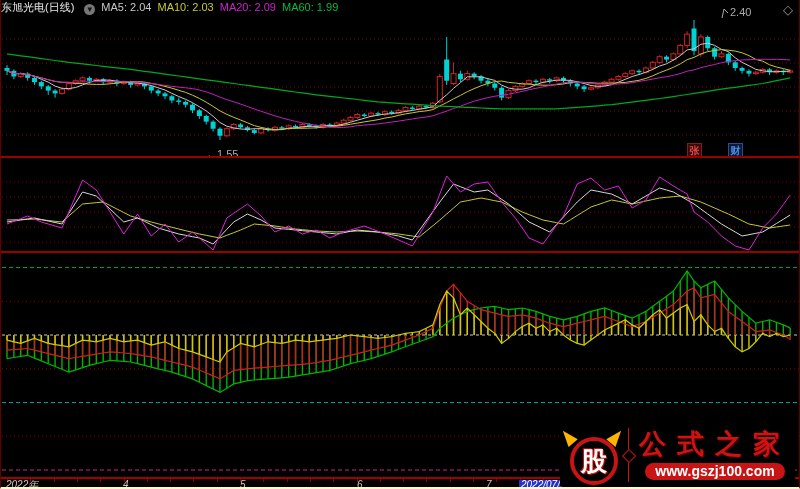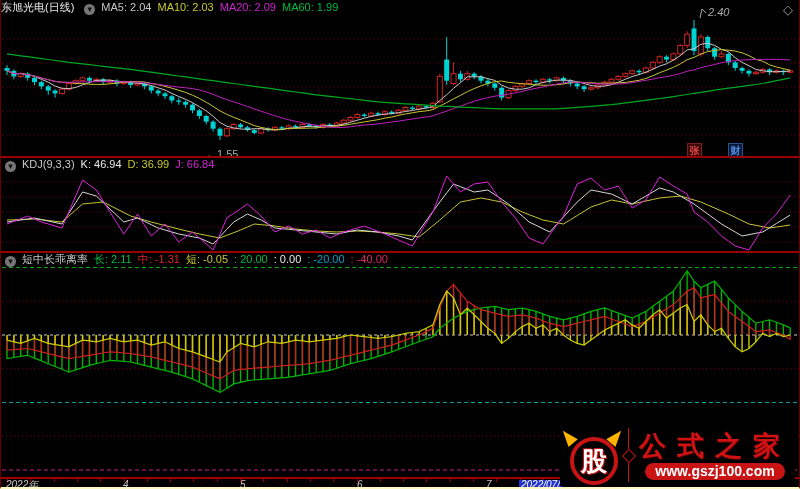--- a/index.html
+++ b/index.html
@@ -29,21 +29,21 @@
   .bull .head{position:absolute;left:6px;top:10px;width:40px;height:40px;border:4px solid #c81414;border-radius:50%;
               color:#fff;font-size:26px;font-weight:bold;line-height:40px;text-align:center;
               text-shadow:0 0 2px #c81414,1px 1px 0 #c81414,-1px -1px 0 #c81414;}
   .horn{position:absolute;width:0;height:0;border-style:solid;}
   .horn.l{left:-2px;top:2px;border-width:0 6px 16px 6px;border-color:transparent transparent #ffb400 transparent;transform:rotate(-40deg);}
   .horn.r{right:-2px;top:2px;border-width:0 6px 16px 6px;border-color:transparent transparent #ffb400 transparent;transform:rotate(40deg);}
   .ldiv{position:relative;width:9px;height:54px;margin-right:6px;}
   .ldiv .vline{position:absolute;left:4px;top:0;bottom:0;width:1px;background:#c81414;}
   .ldiv .dia{position:absolute;left:0;top:23px;width:8px;height:8px;background:#000;border:1px solid #c81414;transform:rotate(45deg);}
   .ltxt{display:flex;flex-direction:column;align-items:center;}
-  .lname{color:#d01212;font-family:Liberation Sans, sans-serif;font-weight:bold;font-size:27px;
+  .lname{color:#d01212;font-family:Liberation Mono, monospace;font-weight:bold;font-size:27px;
          letter-spacing:11px;line-height:30px;text-shadow:1px 1px 0 #500;}
   .lurl{background:#c81414;color:#fff;font-weight:bold;font-size:14px;line-height:17px;
         padding:0 10px;border-radius:10px;margin-top:2px;}
 </style>
 </head>
 <body>
 
 <div id="screen">
 
   <div class="hdr" style="top:1px;">
@@ -285,50 +285,44 @@
       <rect x="772.94" y="53.82479999999998" width="5" height="1.411800000000035" fill="#000" stroke="#d02424" stroke-width="1"></rect>
       <line x1="782.3100000000001" y1="52.41300000000002" x2="782.3100000000001" y2="58.06020000000002" stroke="#00d2d2" stroke-width="1"></line>
       <rect x="779.8100000000001" y="53.82479999999998" width="5" height="1.411800000000035" fill="#00d2d2" stroke="none" stroke-width="1"></rect>
       <line x1="789.1800000000001" y1="52.41300000000002" x2="789.1800000000001" y2="56.64839999999999" stroke="#d02424" stroke-width="1"></line>
       <rect x="786.6800000000001" y="53.82479999999998" width="5" height="1.411800000000035" fill="#000" stroke="#d02424" stroke-width="1"></rect>
       <polyline points="6,53.8 12.870000000000001,56.6 19.740000000000002,56.6 26.61,57.7 33.480000000000004,59.2 40.35,62.3 47.22,65.1 54.09,69.1 60.96,71.3 67.83,71.6 74.7,70.5 81.57000000000001,67.9 88.44,65.4 95.31,63.4 102.18,63.1 109.05,63.1 115.92,64.3 122.79,64.6 129.66,65.7 136.53,66.0 143.4,67.1 150.27,68.5 157.14000000000001,70.8 164.01,73.0 170.88,76.4 177.75,79.5 184.62,82.3 191.49,85.7 198.36,89.7 205.23,93.9 212.1,99.3 218.97,105.5 225.84,109.2 232.71,110.9 239.58,112.0 246.45000000000002,112.3 253.32,111.7 260.19,111.7 267.06,112.8 273.93,112.8 280.8,112.6 287.67,111.1 294.54,110.9 301.41,109.7 308.28000000000003,109.4 315.15,109.2 322.02,108.9 328.89,108.6 335.76,108.3 342.63,107.2 349.5,105.2 356.37,103.2 363.24,101.3 370.11,99.3 376.98,98.2 383.85,97.0 390.72,96.7 397.59000000000003,95.6 404.46,94.5 411.33,93.4 418.2,92.2 425.07,91.1 431.94,89.7 438.81,83.5 445.68,77.8 452.55,71.3 459.42,65.7 466.29,59.8 473.16,59.8 480.03000000000003,59.8 486.90000000000003,61.7 493.77,63.4 500.64,68.2 507.51,71.0 514.38,72.2 521.25,72.2 528.12,70.8 534.99,67.7 541.86,65.4 548.73,64.3 555.6,63.1 562.47,63.1 569.34,63.4 576.21,64.8 583.08,66.5 589.95,68.5 596.82,69.4 603.69,69.1 610.5600000000001,67.7 617.4300000000001,65.1 624.3,62.3 631.17,59.5 638.04,57.5 644.91,55.2 651.78,52.4 658.65,49.0 665.52,46.8 672.39,43.1 679.26,38.6 686.13,32.9 693,31.8 699.87,27.3 706.74,26.2 713.61,28.4 720.48,32.4 727.35,34.6 734.22,40.8 741.09,45.4 747.96,48.7 754.83,52.4 761.7,53.8 768.57,54.7 775.44,54.7 782.3100000000001,54.4 789.1800000000001,54.1" fill="none" stroke="#c8c8c8" stroke-width="1"></polyline>
       <polyline points="6,53.8 12.870000000000001,56.6 19.740000000000002,56.6 26.61,57.7 33.480000000000004,59.2 40.35,60.9 47.22,62.7 54.09,64.4 60.96,65.3 67.83,65.4 74.7,66.4 81.57000000000001,66.5 88.44,67.2 95.31,67.4 102.18,67.4 109.05,66.8 115.92,66.1 122.79,65.0 129.66,64.6 136.53,64.6 143.4,65.1 150.27,66.4 157.14000000000001,67.7 164.01,69.4 170.88,71.2 177.75,73.3 184.62,75.4 191.49,78.2 198.36,81.4 205.23,85.2 212.1,89.4 218.97,93.9 225.84,97.4 232.71,100.3 239.58,103.0 246.45000000000002,105.8 253.32,108.6 260.19,110.4 267.06,111.8 273.93,112.4 280.8,112.4 287.67,111.4 294.54,111.3 301.41,111.3 308.28000000000003,111.1 315.15,110.9 322.02,110.0 328.89,109.7 335.76,109.0 342.63,108.3 349.5,107.2 356.37,106.1 363.24,104.9 370.11,103.8 376.98,102.7 383.85,101.1 390.72,100.0 397.59000000000003,98.4 404.46,96.9 411.33,95.8 418.2,94.6 425.07,93.9 431.94,92.6 438.81,89.0 445.68,85.6 452.55,81.8 459.42,78.4 466.29,74.7 473.16,71.6 480.03000000000003,68.8 486.90000000000003,66.5 493.77,64.6 500.64,64.0 507.51,65.4 514.38,66.0 521.25,67.0 528.12,67.1 534.99,67.9 541.86,68.2 548.73,68.2 555.6,67.7 562.47,67.0 569.34,65.5 576.21,65.1 583.08,65.4 589.95,65.8 596.82,66.2 603.69,66.2 610.5600000000001,66.2 617.4300000000001,65.8 624.3,65.4 631.17,64.4 638.04,63.3 644.91,61.4 651.78,58.8 658.65,55.7 665.52,53.1 672.39,50.3 679.26,46.9 686.13,42.7 693,40.4 699.87,37.0 706.74,34.6 713.61,33.5 720.48,32.6 727.35,33.2 734.22,34.1 741.09,35.8 747.96,38.6 754.83,42.4 761.7,44.2 768.57,47.8 775.44,50.0 782.3100000000001,51.6 789.1800000000001,53.3" fill="none" stroke="#c8c832" stroke-width="1"></polyline>
       <polyline points="6,53.8 12.870000000000001,56.6 19.740000000000002,56.6 26.61,57.7 33.480000000000004,59.2 40.35,60.9 47.22,62.7 54.09,64.4 60.96,65.3 67.83,65.4 74.7,65.2 81.57000000000001,64.9 88.44,64.8 95.31,64.6 102.18,64.6 109.05,64.6 115.92,64.7 122.79,64.7 129.66,64.9 136.53,65.0 143.4,65.8 150.27,66.5 157.14000000000001,67.4 164.01,68.4 170.88,69.3 177.75,70.1 184.62,70.8 191.49,71.6 198.36,73.0 205.23,74.9 212.1,77.3 218.97,80.2 225.84,82.6 232.71,84.8 239.58,87.1 246.45000000000002,89.5 253.32,92.0 260.19,94.3 267.06,96.6 273.93,98.8 280.8,100.9 287.67,102.7 294.54,104.4 301.41,105.8 308.28000000000003,107.0 315.15,108.3 322.02,109.3 328.89,110.1 335.76,110.4 342.63,110.4 349.5,109.8 356.37,108.7 363.24,108.1 370.11,107.5 376.98,106.9 383.85,106.0 390.72,105.0 397.59000000000003,104.1 404.46,103.0 411.33,102.0 418.2,100.9 425.07,100.0 431.94,98.8 438.81,96.4 445.68,94.1 452.55,91.4 459.42,89.2 466.29,86.6 473.16,84.2 480.03000000000003,82.3 486.90000000000003,80.6 493.77,79.2 500.64,78.3 507.51,77.2 514.38,75.8 521.25,74.4 528.12,72.7 534.99,71.3 541.86,69.9 548.73,68.5 555.6,67.1 562.47,65.8 569.34,64.8 576.21,65.3 583.08,65.7 589.95,66.4 596.82,66.7 603.69,67.1 610.5600000000001,67.2 617.4300000000001,67.0 624.3,66.5 631.17,65.7 638.04,64.4 644.91,63.3 651.78,62.1 658.65,60.7 665.52,59.7 672.39,58.3 679.26,56.6 686.13,54.2 693,52.9 699.87,50.7 706.74,49.0 713.61,47.5 720.48,45.7 727.35,44.4 734.22,43.6 741.09,43.0 747.96,42.7 754.83,42.5 761.7,42.3 768.57,42.4 775.44,42.3 782.3100000000001,42.5 789.1800000000001,43.0" fill="none" stroke="#c020c0" stroke-width="1"></polyline>
       <polyline points="6,36.9 12.870000000000001,37.8 19.740000000000002,38.8 26.61,39.7 33.480000000000004,40.6 40.35,41.6 47.22,42.5 54.09,43.5 60.96,44.4 67.83,45.4 74.7,46.1 81.57000000000001,46.9 88.44,47.7 95.31,48.5 102.18,49.3 109.05,50.1 115.92,50.8 122.79,51.6 129.66,52.4 136.53,53.4 143.4,54.3 150.27,55.2 157.14000000000001,56.2 164.01,57.1 170.88,58.1 177.75,59.0 184.62,59.9 191.49,60.9 198.36,61.8 205.23,62.8 212.1,63.7 218.97,64.6 225.84,65.6 232.71,66.5 239.58,67.5 246.45000000000002,68.4 253.32,69.4 260.19,70.3 267.06,71.2 273.93,72.2 280.8,73.1 287.67,74.1 294.54,75.0 301.41,75.9 308.28000000000003,76.9 315.15,77.8 322.02,78.6 328.89,79.4 335.76,80.2 342.63,81.0 349.5,81.7 356.37,82.5 363.24,83.3 370.11,84.1 376.98,84.9 383.85,85.4 390.72,85.8 397.59000000000003,86.3 404.46,86.8 411.33,87.2 418.2,87.7 425.07,88.2 431.94,88.6 438.81,89.1 445.68,89.4 452.55,89.7 459.42,90.1 466.29,90.4 473.16,90.7 480.03000000000003,91.0 486.90000000000003,91.3 493.77,91.6 500.64,91.9 507.51,91.9 514.38,91.9 521.25,91.9 528.12,91.9 534.99,91.9 541.86,91.9 548.73,91.9 555.6,91.9 562.47,91.4 569.34,90.9 576.21,90.4 583.08,89.8 589.95,89.3 596.82,88.8 603.69,88.2 610.5600000000001,87.7 617.4300000000001,86.8 624.3,85.9 631.17,85.1 638.04,84.2 644.91,83.3 651.78,82.4 658.65,81.5 665.52,80.6 672.39,79.6 679.26,78.5 686.13,77.5 693,76.4 699.87,75.4 706.74,74.3 713.61,73.2 720.48,72.2 727.35,71.2 734.22,70.3 741.09,69.4 747.96,68.4 754.83,67.5 761.7,66.5 768.57,65.1 775.44,63.7 782.3100000000001,62.3 789.1800000000001,60.9" fill="none" stroke="#00a81e" stroke-width="1.2"></polyline>
     </svg>
-  <div class="ann" style="left:698px;top:7px;font-style:italic;">
+  <div class="ann" style="left:720px;top:7px;">
     <svg width="9" height="11" style="position:static;vertical-align:-2px">
         <polyline points="1,11 3,2 7,6" fill="none" stroke="#aaa" stroke-width="1"></polyline>
       </svg><span>2.40</span>
   </div>
   <div class="ann" style="left:205px;top:149px;">←1.55</div>
   <span class="badge zhang">张</span>
   <span class="badge cai">财</span>
 
   <div class="sep" style="top:156px"></div>
 
-  <div class="hdr" style="top:158px;">
-    <span class="collapse">▾</span><span class="t-gray">KDJ(9,3,3)</span><span class="t-white">K: 46.94</span><span class="t-yel">D: 36.99</span><span class="t-mag">J: 66.84</span>
-  </div>
   <svg id="p2" style="top:172px" width="800" height="79">
       <line x1="1" y1="10" x2="799" y2="10" stroke="#7a0000" stroke-width="1" stroke-dasharray="1 3"></line>
       <line x1="1" y1="25" x2="799" y2="25" stroke="#7a0000" stroke-width="1" stroke-dasharray="1 3"></line>
       <line x1="1" y1="40" x2="799" y2="40" stroke="#7a0000" stroke-width="1" stroke-dasharray="1 3"></line>
       <line x1="1" y1="55" x2="799" y2="55" stroke="#7a0000" stroke-width="1" stroke-dasharray="1 3"></line>
       <line x1="1" y1="70" x2="799" y2="70" stroke="#7a0000" stroke-width="1" stroke-dasharray="1 3"></line>
       <polyline points="6,48.0 12.870000000000001,47.8 19.740000000000002,47.5 26.61,47.3 33.480000000000004,47.0 40.35,47.8 47.22,48.5 54.09,49.3 60.96,50.0 67.83,44.0 74.7,38.0 81.57000000000001,32.0 88.44,31.3 95.31,30.7 102.18,30.0 109.05,33.5 115.92,37.0 122.79,40.5 129.66,44.0 136.53,46.0 143.4,48.0 150.27,50.0 157.14000000000001,51.8 164.01,53.5 170.88,55.3 177.75,57.0 184.62,58.7 191.49,60.3 198.36,62.0 205.23,63.3 212.1,64.7 218.97,66.0 225.84,63.3 232.71,60.7 239.58,58.0 246.45000000000002,55.0 253.32,52.0 260.19,52.7 267.06,53.3 273.93,54.0 280.8,55.0 287.67,56.0 294.54,57.0 301.41,57.7 308.28000000000003,58.3 315.15,59.0 322.02,59.3 328.89,59.7 335.76,60.0 342.63,59.7 349.5,59.3 356.37,59.0 363.24,59.3 370.11,59.7 376.98,60.0 383.85,60.7 390.72,61.3 397.59000000000003,62.0 404.46,63.0 411.33,64.0 418.2,65.0 425.07,59.3 431.94,53.7 438.81,48.0 445.68,42.0 452.55,36.0 459.42,30.0 466.29,28.7 473.16,27.3 480.03000000000003,26.0 486.90000000000003,27.3 493.77,28.7 500.64,30.0 507.51,33.3 514.38,36.7 521.25,40.0 528.12,42.7 534.99,45.3 541.86,48.0 548.73,49.3 555.6,50.7 562.47,52.0 569.34,47.8 576.21,43.5 583.08,39.3 589.95,35.0 596.82,32.7 603.69,30.3 610.5600000000001,28.0 617.4300000000001,29.3 624.3,30.7 631.17,32.0 638.04,30.5 644.91,29.0 651.78,27.5 658.65,26.0 665.52,25.3 672.39,24.7 679.26,24.0 686.13,26.0 693,28.0 699.87,30.0 706.74,33.0 713.61,36.0 720.48,39.0 727.35,42.0 734.22,45.3 741.09,48.7 747.96,52.0 754.83,53.3 761.7,54.7 768.57,56.0 775.44,55.0 782.3100000000001,54.0 789.1800000000001,53.0" fill="none" stroke="#c8c832" stroke-width="1"></polyline>
       <polyline points="6,50.0 12.870000000000001,49.0 19.740000000000002,48.0 26.61,47.0 33.480000000000004,46.0 40.35,47.5 47.22,49.0 54.09,50.5 60.96,52.0 67.83,41.3 74.7,30.7 81.57000000000001,20.0 88.44,22.0 95.31,24.0 102.18,30.5 109.05,37.0 115.92,43.5 122.79,50.0 129.66,48.0 136.53,46.0 143.4,49.3 150.27,52.7 157.14000000000001,56.0 164.01,58.0 170.88,60.0 177.75,62.0 184.62,63.3 191.49,64.7 198.36,66.0 205.23,69.0 212.1,72.0 218.97,64.7 225.84,57.3 232.71,50.0 239.58,46.0 246.45000000000002,42.0 253.32,45.0 260.19,48.0 267.06,52.0 273.93,56.0 280.8,56.7 287.67,57.3 294.54,58.0 301.41,58.7 308.28000000000003,59.3 315.15,60.0 322.02,60.7 328.89,61.3 335.76,62.0 342.63,60.7 349.5,59.3 356.37,58.0 363.24,58.7 370.11,59.3 376.98,60.0 383.85,61.3 390.72,62.7 397.59000000000003,64.0 404.46,66.0 411.33,68.0 418.2,58.5 425.07,49.0 431.94,39.5 438.81,30.0 445.68,21.0 452.55,12.0 459.42,14.7 466.29,17.3 473.16,20.0 480.03000000000003,19.0 486.90000000000003,18.0 493.77,22.7 500.64,27.3 507.51,32.0 514.38,38.0 521.25,44.0 528.12,50.0 534.99,53.3 541.86,56.7 548.73,60.0 555.6,52.5 562.47,45.0 569.34,37.5 576.21,30.0 583.08,24.0 589.95,18.0 596.82,19.3 603.69,20.7 610.5600000000001,22.0 617.4300000000001,25.3 624.3,28.7 631.17,32.0 638.04,28.0 644.91,24.0 651.78,20.0 658.65,16.0 665.52,18.0 672.39,20.0 679.26,24.0 686.13,28.0 693,32.0 699.87,37.0 706.74,42.0 713.61,47.0 720.48,52.0 727.35,56.0 734.22,60.0 741.09,64.0 747.96,62.7 754.83,61.3 761.7,60.0 768.57,55.8 775.44,51.5 782.3100000000001,47.3 789.1800000000001,43.0" fill="none" stroke="#d8d8d8" stroke-width="1"></polyline>
       <polyline points="6,52.0 12.870000000000001,49.3 19.740000000000002,46.7 26.61,44.0 33.480000000000004,47.0 40.35,50.0 47.22,52.0 54.09,54.0 60.96,56.0 67.83,40.0 74.7,24.0 81.57000000000001,8.0 88.44,13.0 95.31,18.0 102.18,29.0 109.05,40.0 115.92,51.0 122.79,62.0 129.66,52.0 136.53,42.0 143.4,53.0 150.27,64.0 157.14000000000001,58.0 164.01,52.0 170.88,61.0 177.75,70.0 184.62,65.0 191.49,60.0 198.36,66.0 205.23,72.0 212.1,78.0 218.97,62.0 225.84,46.0 232.71,41.3 239.58,36.7 246.45000000000002,32.0 253.32,38.0 260.19,44.0 267.06,52.0 273.93,60.0 280.8,57.0 287.67,54.0 294.54,58.0 301.41,62.0 308.28000000000003,60.0 315.15,58.0 322.02,62.0 328.89,66.0 335.76,63.0 342.63,60.0 349.5,58.0 356.37,56.0 363.24,54.0 370.11,56.7 376.98,59.3 383.85,62.0 390.72,65.0 397.59000000000003,68.0 404.46,71.0 411.33,74.0 418.2,62.7 425.07,51.3 431.94,40.0 438.81,22.0 445.68,4.0 452.55,12.0 459.42,20.0 466.29,16.0 473.16,12.0 480.03000000000003,11.0 486.90000000000003,10.0 493.77,20.0 500.64,30.0 507.51,38.0 514.38,46.0 521.25,56.0 528.12,66.0 534.99,69.0 541.86,72.0 548.73,62.7 555.6,53.3 562.47,44.0 569.34,28.0 576.21,12.0 583.08,9.0 589.95,6.0 596.82,12.0 603.69,18.0 610.5600000000001,16.0 617.4300000000001,14.0 624.3,25.0 631.17,36.0 638.04,32.0 644.91,28.0 651.78,16.5 658.65,5.0 665.52,9.5 672.39,14.0 679.26,18.0 686.13,22.0 693,40.0 699.87,45.0 706.74,50.0 713.61,57.0 720.48,64.0 727.35,69.0 734.22,74.0 741.09,76.0 747.96,78.0 754.83,67.0 761.7,56.0 768.57,49.0 775.44,42.0 782.3100000000001,32.5 789.1800000000001,23.0" fill="none" stroke="#dd22dd" stroke-width="1"></polyline>
     </svg>
 
   <div class="sep" style="top:251px"></div>
 
-  <div class="hdr" style="top:253px;">
-    <span class="collapse">▾</span><span class="t-gray">短中长乖离率</span><span class="t-grn">长: 2.11</span><span class="t-red">中: -1.31</span><span class="t-yel">短: -0.05</span><span class="t-grn">: 20.00</span><span class="t-white">: 0.00</span><span class="t-cyn">: -20.00</span><span class="t-pnk">: -40.00</span>
-  </div>
   <svg id="p3" style="top:266px" width="800" height="211">
       <line x1="1" y1="1.5" x2="799" y2="1.5" stroke="#00aa00" stroke-width="1" stroke-dasharray="4 3"></line>
       <line x1="1" y1="35.25" x2="799" y2="35.25" stroke="#880000" stroke-width="1" stroke-dasharray="1 3"></line>
       <line x1="1" y1="69" x2="799" y2="69" stroke="#c8c8c8" stroke-width="1" stroke-dasharray="3 3"></line>
       <line x1="1" y1="102.75" x2="799" y2="102.75" stroke="#880000" stroke-width="1" stroke-dasharray="1 3"></line>
       <line x1="1" y1="136.5" x2="799" y2="136.5" stroke="#00a0a0" stroke-width="1" stroke-dasharray="4 3"></line>
       <line x1="1" y1="170.25" x2="799" y2="170.25" stroke="#880000" stroke-width="1" stroke-dasharray="1 3"></line>
       <line x1="1" y1="204" x2="799" y2="204" stroke="#cc2288" stroke-width="1" stroke-dasharray="4 3"></line>
       <line x1="6" y1="69" x2="6" y2="92.625" stroke="#00b400" stroke-width="1.4"></line>
       <line x1="6" y1="69" x2="6" y2="84.1875" stroke="#cc2020" stroke-width="1.4"></line>

